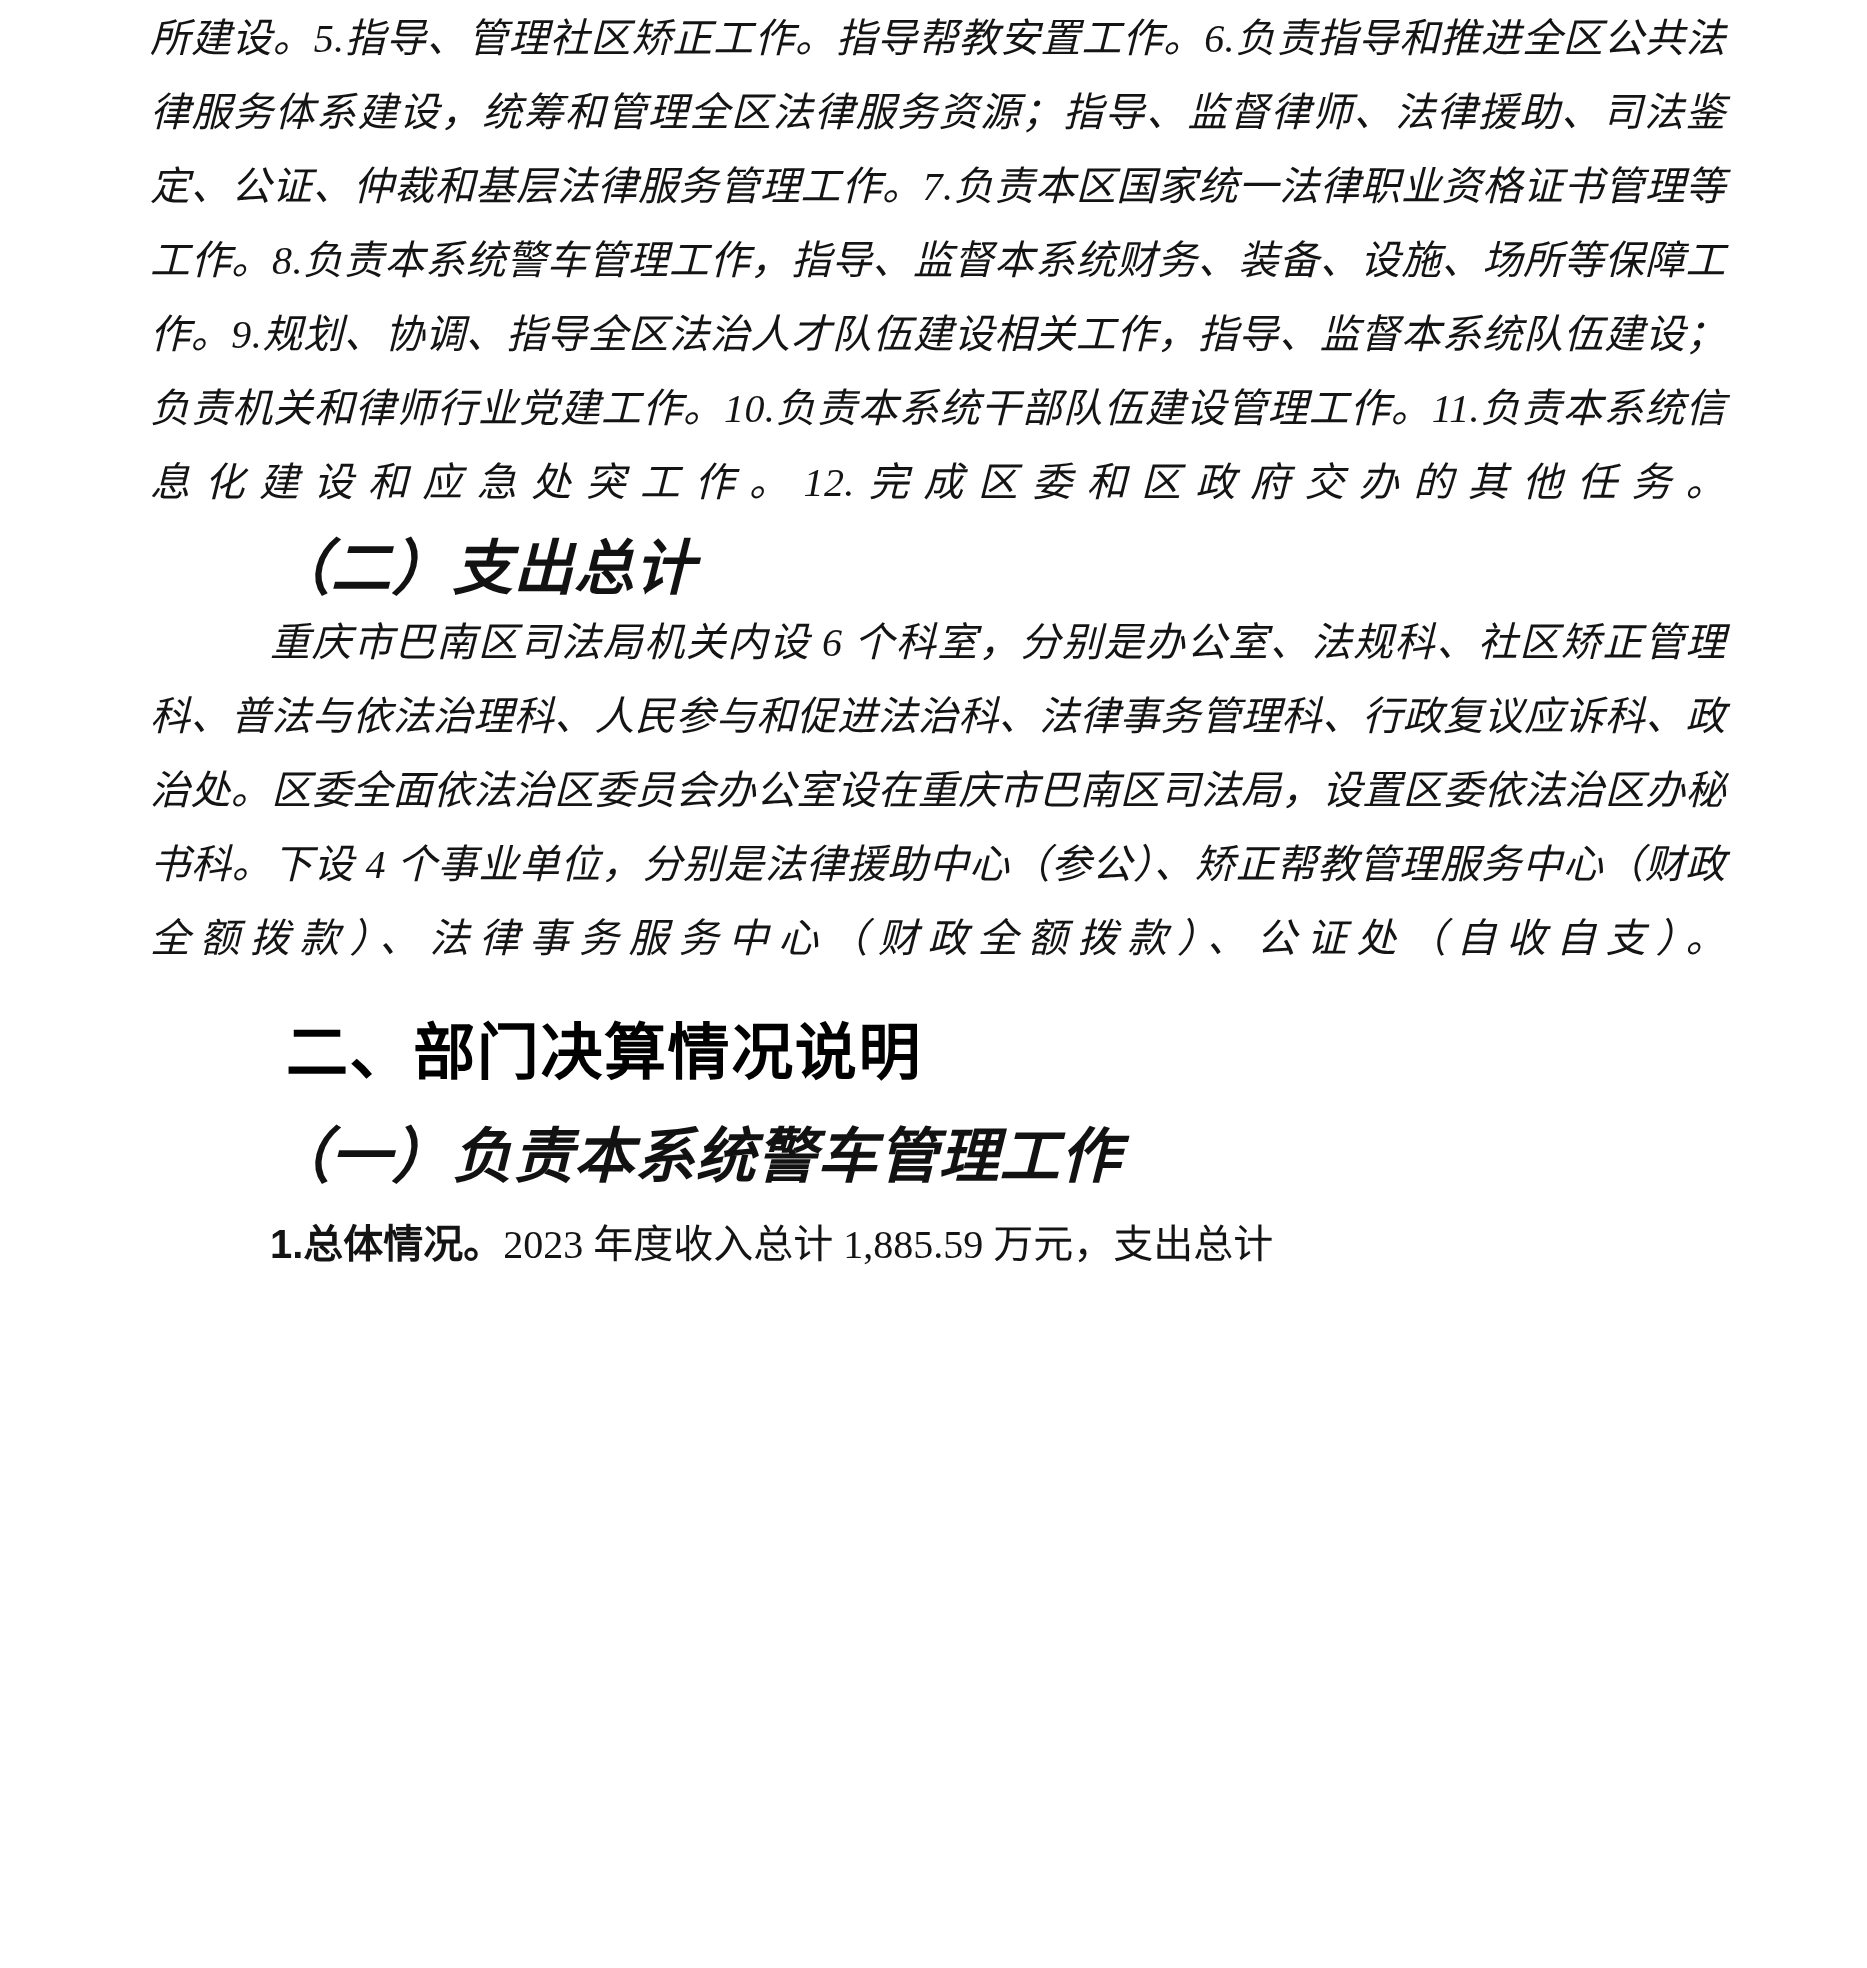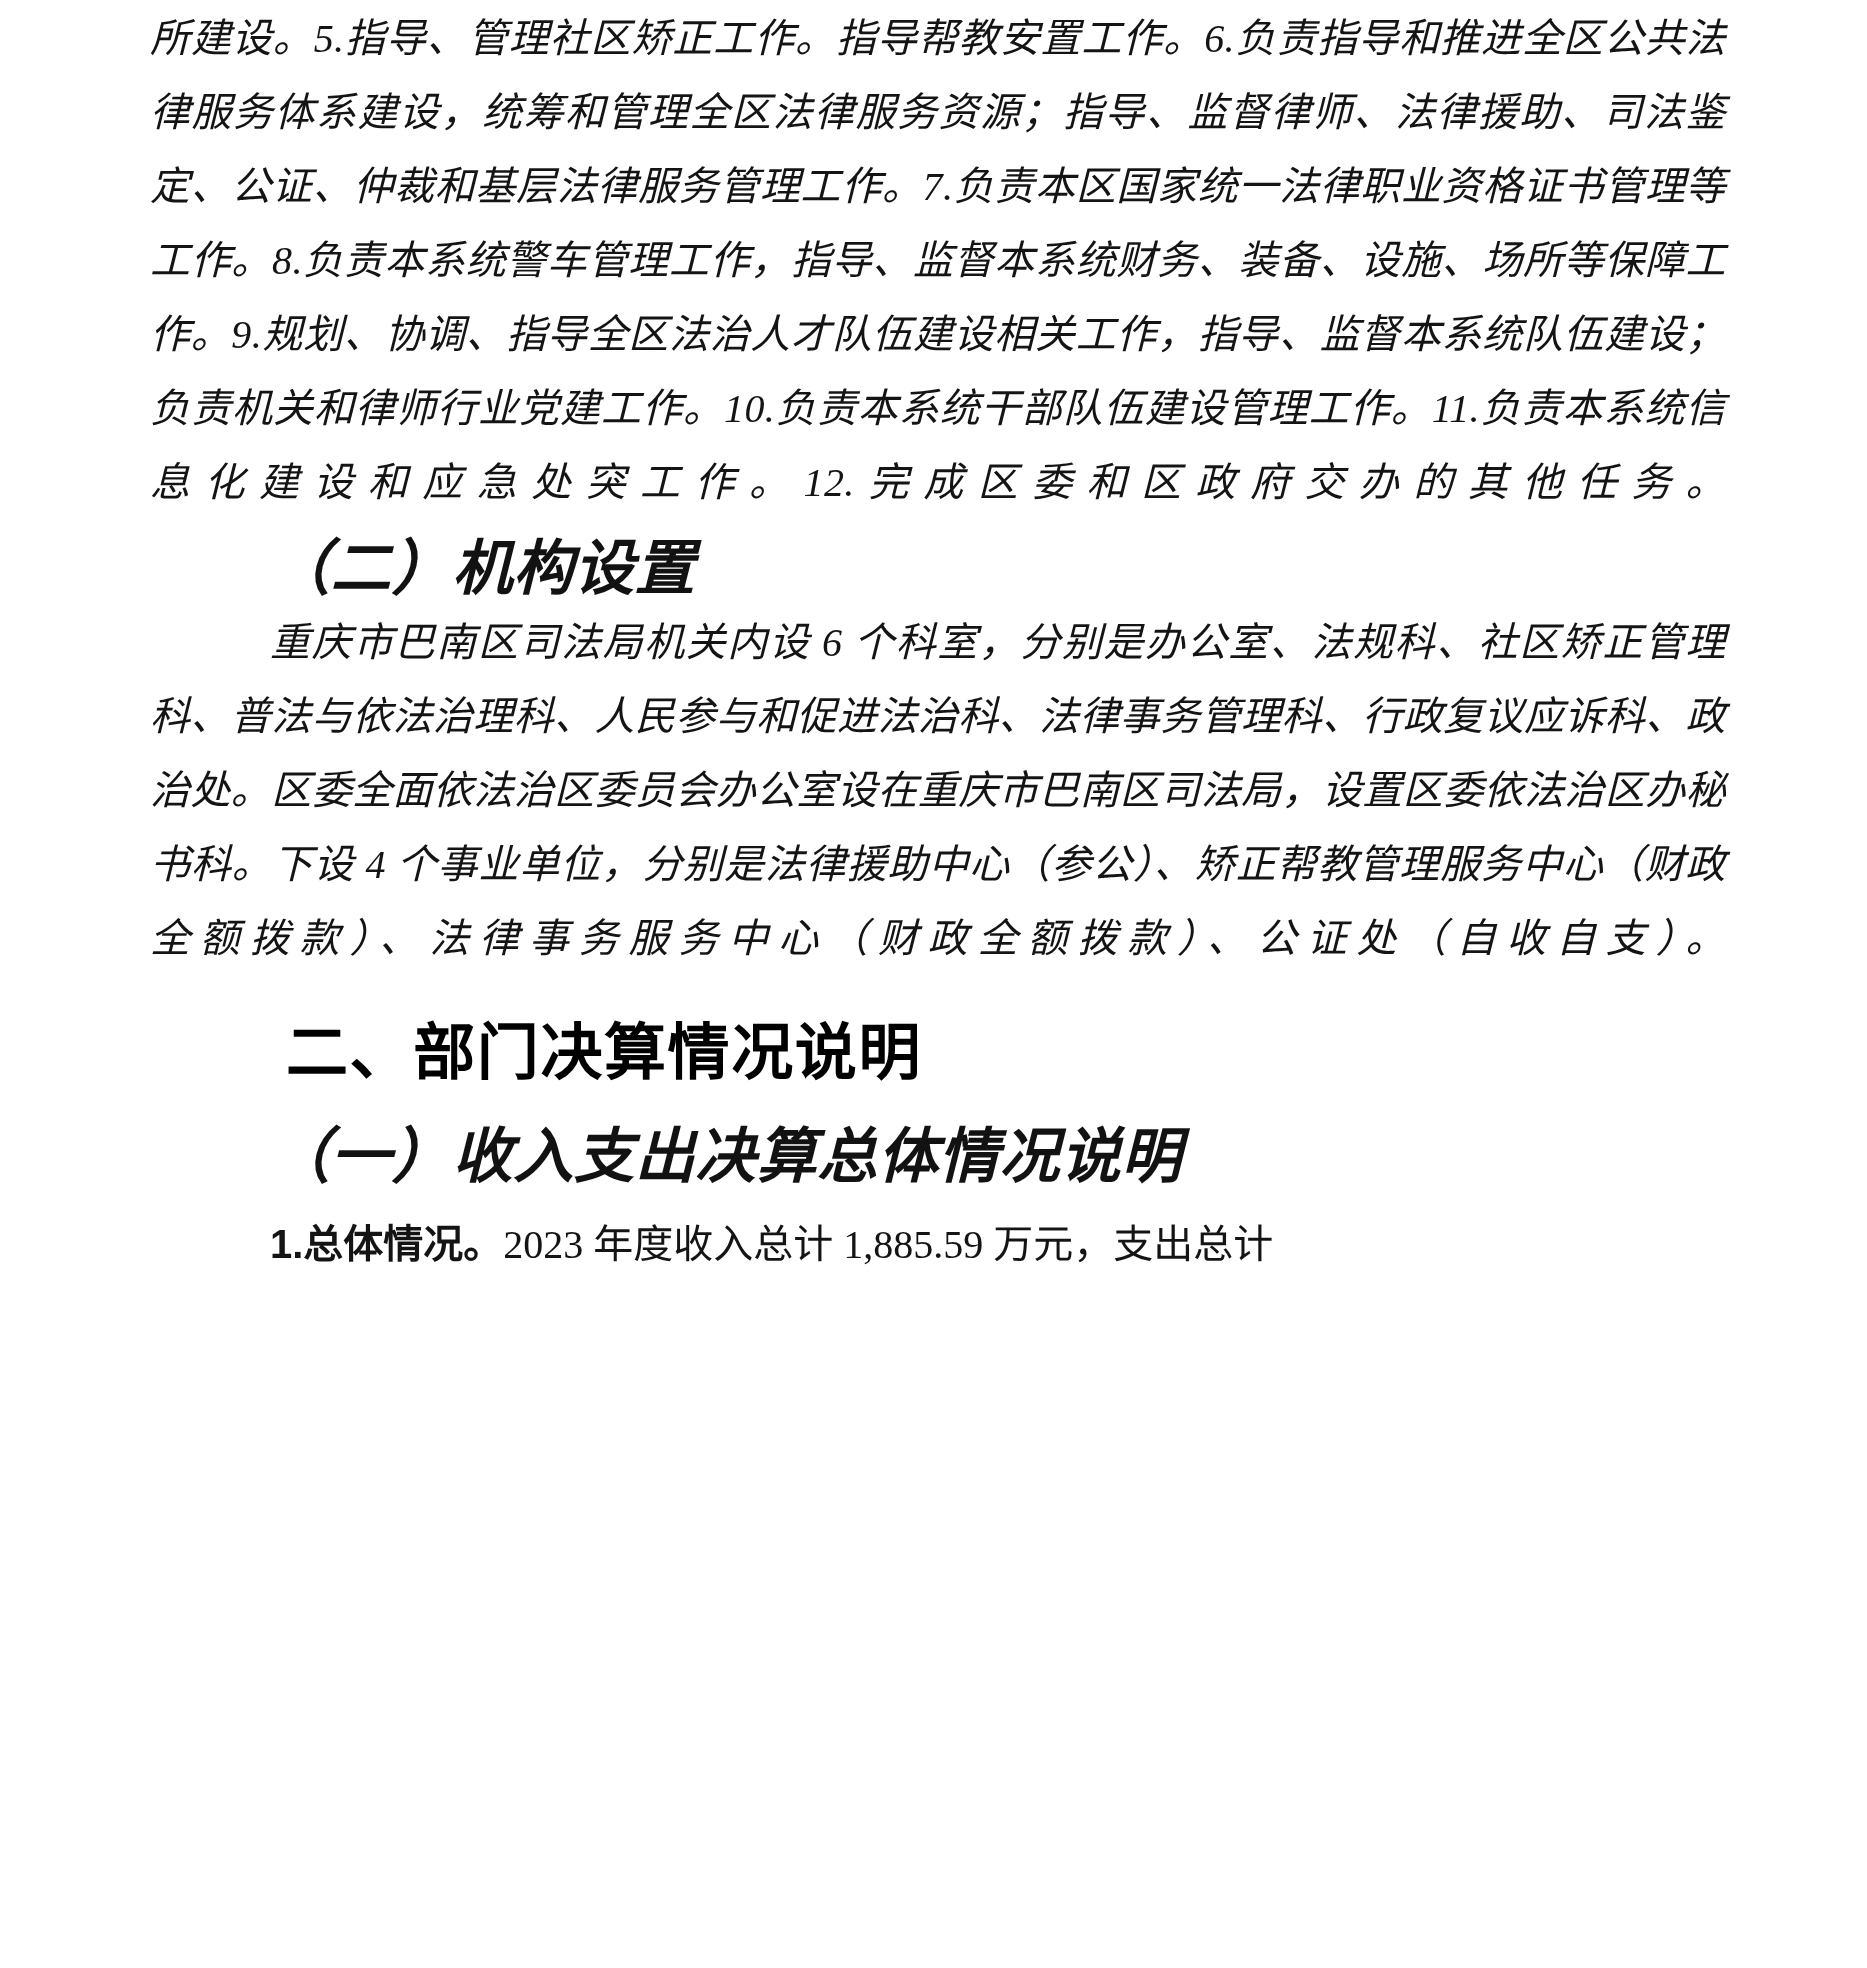--- a/index.html
+++ b/index.html
@@ -94,31 +94,31 @@
 </head>
 <body>
 
 <div class="page">
   <div class="doc-body">
 
     <p class="para indent-none">所建设。5.指导、管理社区矫正工作。指导帮教安置工作。6.负责指导和推进全区公共法律服务体系建设，统筹和管理全区法律服务资源；指导、监督律师、法律援助、司法鉴定、公证、仲裁和基层法律服务管理工作。7.负责本区国家统一法律职业资格证书管理等工作。8.负责本系统警车管理工作，指导、监督本系统财务、装备、设施、场所等保障工作。9.规划、协调、指导全区法治人才队伍建设相关工作，指导、监督本系统队伍建设；负责机关和律师行业党建工作。10.负责本系统干部队伍建设管理工作。11.负责本系统信息化建设和应急处突工作。12.完成区委和区政府交办的其他任务。</p>
 
     <div class="spacer-sm"></div>
 
-    <h3 class="subhead">（二）机构设置</h3>
+    <h3 class="subhead">（二）支出总计</h3>
 
     <p class="para indent">重庆市巴南区司法局机关内设 6 个科室，分别是办公室、法规科、社区矫正管理科、普法与依法治理科、人民参与和促进法治科、法律事务管理科、行政复议应诉科、政治处。区委全面依法治区委员会办公室设在重庆市巴南区司法局，设置区委依法治区办秘书科。下设 4 个事业单位，分别是法律援助中心（参公）、矫正帮教管理服务中心（财政全额拨款）、法律事务服务中心（财政全额拨款）、公证处（自收自支）。</p>
 
     <div class="spacer-md"></div>
 
     <h2 class="mainhead">二、部门决算情况说明</h2>
 
     <div class="spacer-sm"></div>
 
-    <h3 class="subhead">（一）收入支出决算总体情况说明</h3>
+    <h3 class="subhead">（一）负责本系统警车管理工作</h3>
 
     <div class="spacer-sm"></div>
 
     <p class="para indent last-natural"><span class="bold-run">1.总体情况。</span><span class="num">2023 年度收入总计 1,885.59 万元，支出总计</span></p>
 
   </div>
 </div>
 
 
 </body></html>

